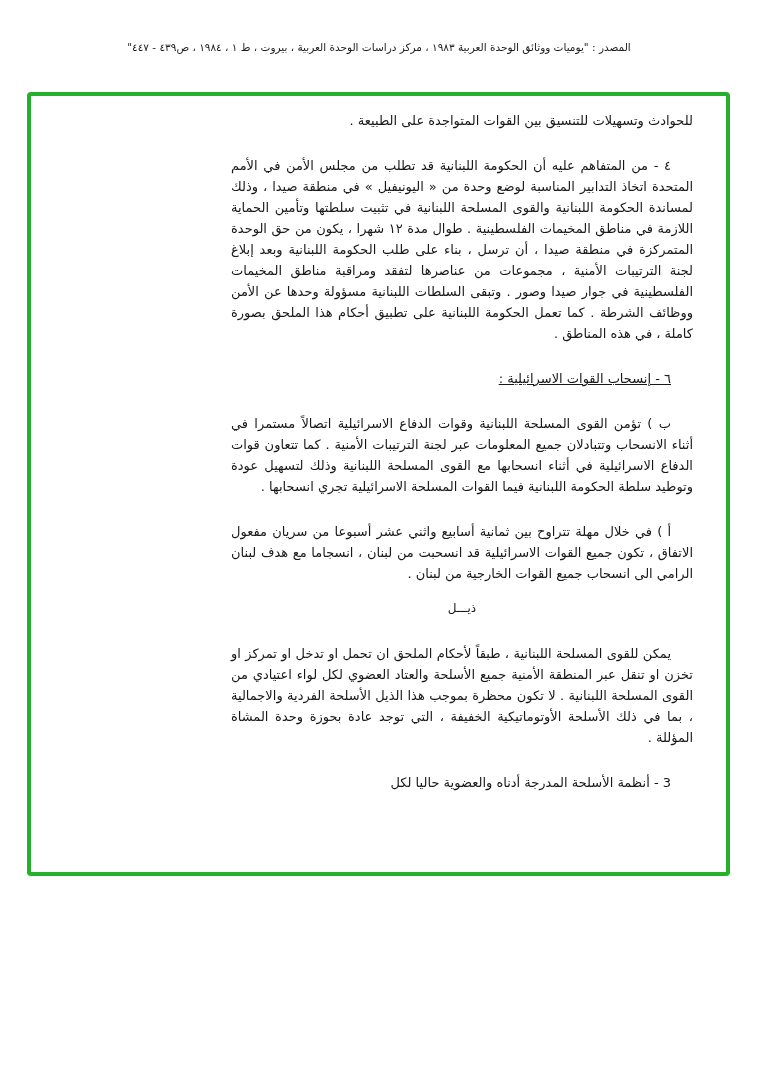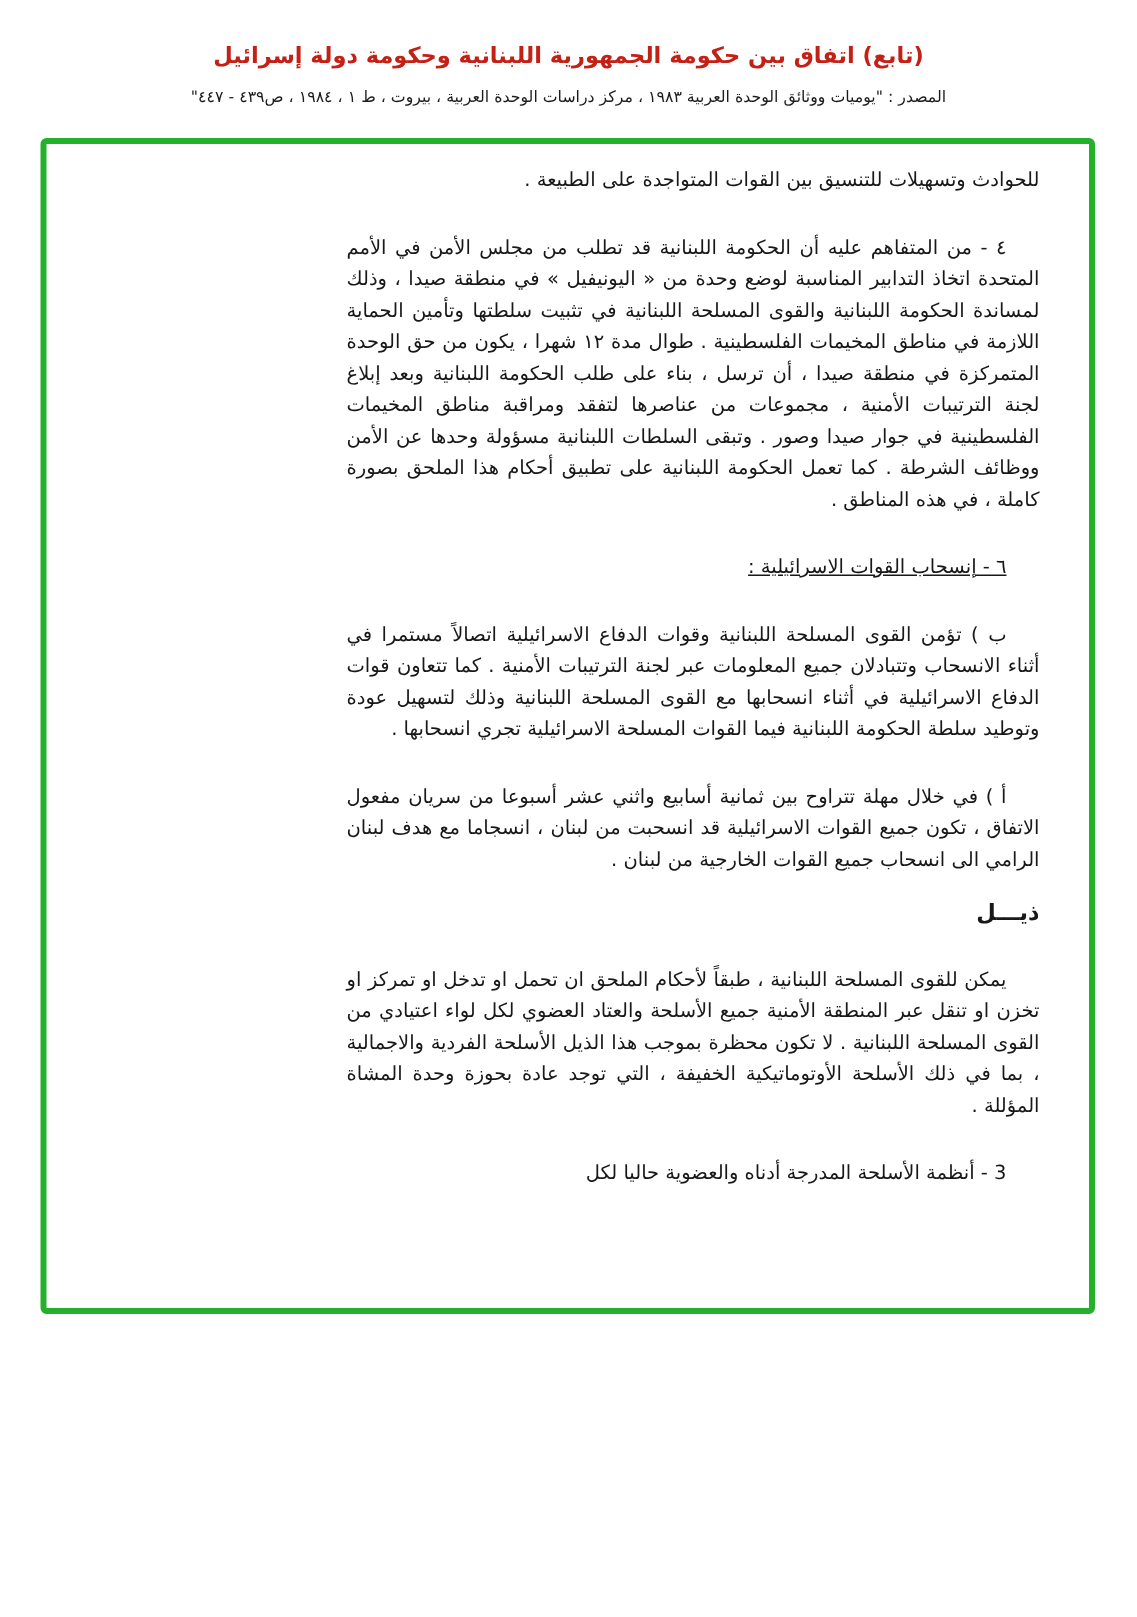--- a/index.html
+++ b/index.html
@@ -50,40 +50,40 @@
       direction: rtl;
       text-align: justify;
       font-size: 13px;
       line-height: 21px;
       color: #181818;
     }
     .text-column p { margin-bottom: 10px; }
     .text-column p.indent { text-indent: 22px; margin-top: 24px; }
     .section-line { margin-bottom: 10px; text-decoration: underline; }
     .tail-heading {
-      font-weight: bold;
-      font-size: 15px;
+      text-align: center;
+      font-weight: normal;
+      font-size: 12px;
       margin: 14px 0 14px;
     }
     .page-number {
       position: absolute;
       bottom: 8px; left: 0; right: 0;
       text-align: center;
       font-size: 14px;
       font-weight: bold;
       color: #111;
     }
   </style>
 </head>
 <body>
 
 <div class="page">
 
   <div class="page-header">
-    <div class="doc-title">(تابع) اتفاق بين حكومة الجمهورية اللبنانية وحكومة دولة إسرائيل</div>
     <div class="source-line">المصدر :  "يوميات ووثائق الوحدة العربية ١٩٨٣ ، مركز دراسات الوحدة العربية ، بيروت ، ط ١ ، ١٩٨٤ ، ص٤٣٩ - ٤٤٧"</div>
   </div>
 
   <div class="content-frame">
     <div class="text-column">
 
       <p>للحوادث وتسهيلات للتنسيق بين القوات المتواجدة على الطبيعة .</p>
 
       <p class="indent">٤ - من المتفاهم عليه أن الحكومة اللبنانية قد تطلب من مجلس الأمن في الأمم المتحدة اتخاذ التدابير المناسبة لوضع وحدة من « اليونيفيل » في منطقة صيدا ، وذلك لمساندة الحكومة اللبنانية والقوى المسلحة اللبنانية في تثبيت سلطتها وتأمين الحماية اللازمة في مناطق المخيمات الفلسطينية . طوال مدة ١٢ شهرا ، يكون من حق الوحدة المتمركزة في منطقة صيدا ، أن ترسل ، بناء على طلب الحكومة اللبنانية وبعد إبلاغ لجنة الترتيبات الأمنية ، مجموعات من عناصرها لتفقد ومراقبة مناطق المخيمات الفلسطينية في جوار صيدا وصور . وتبقى السلطات اللبنانية مسؤولة وحدها عن الأمن ووظائف الشرطة . كما تعمل الحكومة اللبنانية على تطبيق أحكام هذا الملحق بصورة كاملة ، في هذه المناطق .</p>
 

